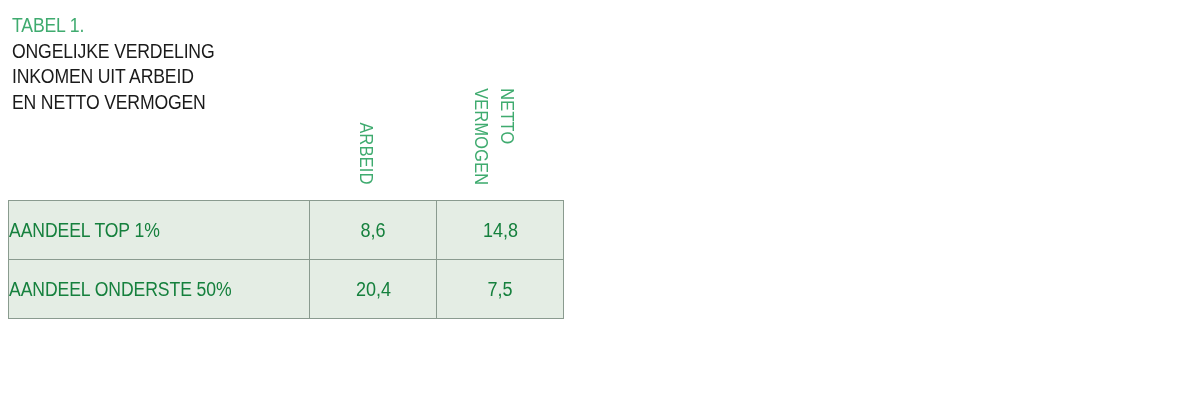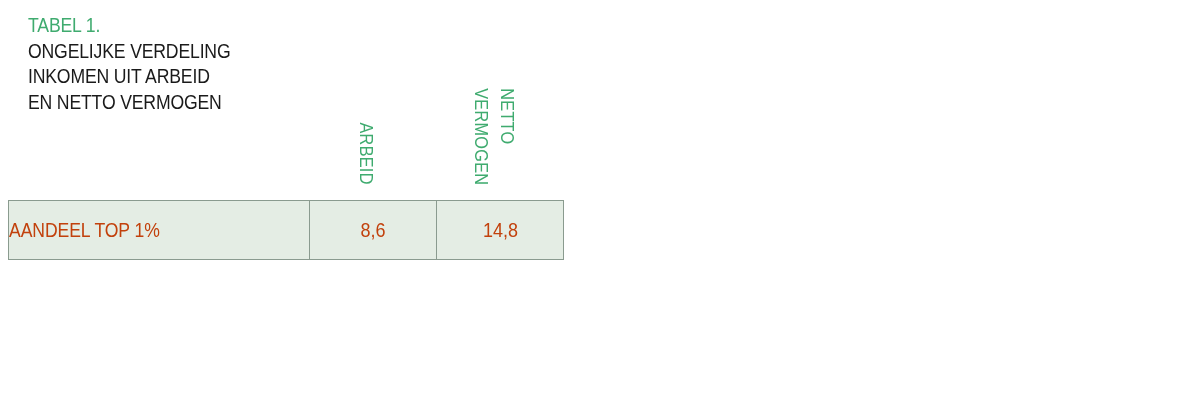--- a/index.html
+++ b/index.html
@@ -13,21 +13,21 @@
     position: relative;
     overflow: hidden;
     font-family: "Liberation Sans", "DejaVu Sans", sans-serif;
     color: #1a1a1a;
     -webkit-font-smoothing: antialiased;
   }
 
   
   #title-block {
     position: absolute;
-    left: 28px;
+    left: 12px;
     top: 12px;
     width: 300px;
   }
   .title-line {
     font-size: 20.5px;
     line-height: 25.5px;
     letter-spacing: -0.2px;
     text-transform: uppercase;
     font-weight: 400;
     white-space: nowrap;
@@ -73,21 +73,21 @@
     top: 200px;
     width: 556px;
     border-collapse: collapse;
     table-layout: fixed;
   }
   #data-table td {
     border: 1.5px solid #8a9b8f;
     height: 58px;
     padding: 0;
     font-size: 20px;
-    color: #c2410c;
+    color: #15803d;
     vertical-align: middle;
   }
   .col-label { width: 301px; }
   .col-num   { width: 127px; }
   .row-tint td { background: #e4ede4; }
   .row-plain td { background: #ffffff; }
 
   .cell-label {
     padding-left: 14px;
     text-align: left;
@@ -137,14 +137,25 @@
       <td class="cell-label">
         <span>AANDEEL TOP 1%</span>
       </td>
       <td class="cell-num">
         <span>8,6</span>
       </td>
       <td class="cell-num">
         <span>14,8</span>
       </td>
     </tr>
+    <tr class="row-tint">
+      <td class="cell-label">
+        <span>AANDEEL ONDERSTE 50%</span>
+      </td>
+      <td class="cell-num">
+        <span>20,4</span>
+      </td>
+      <td class="cell-num">
+        <span>7,5</span>
+      </td>
+    </tr>
   </tbody>
 </table>
 
 </body></html>

